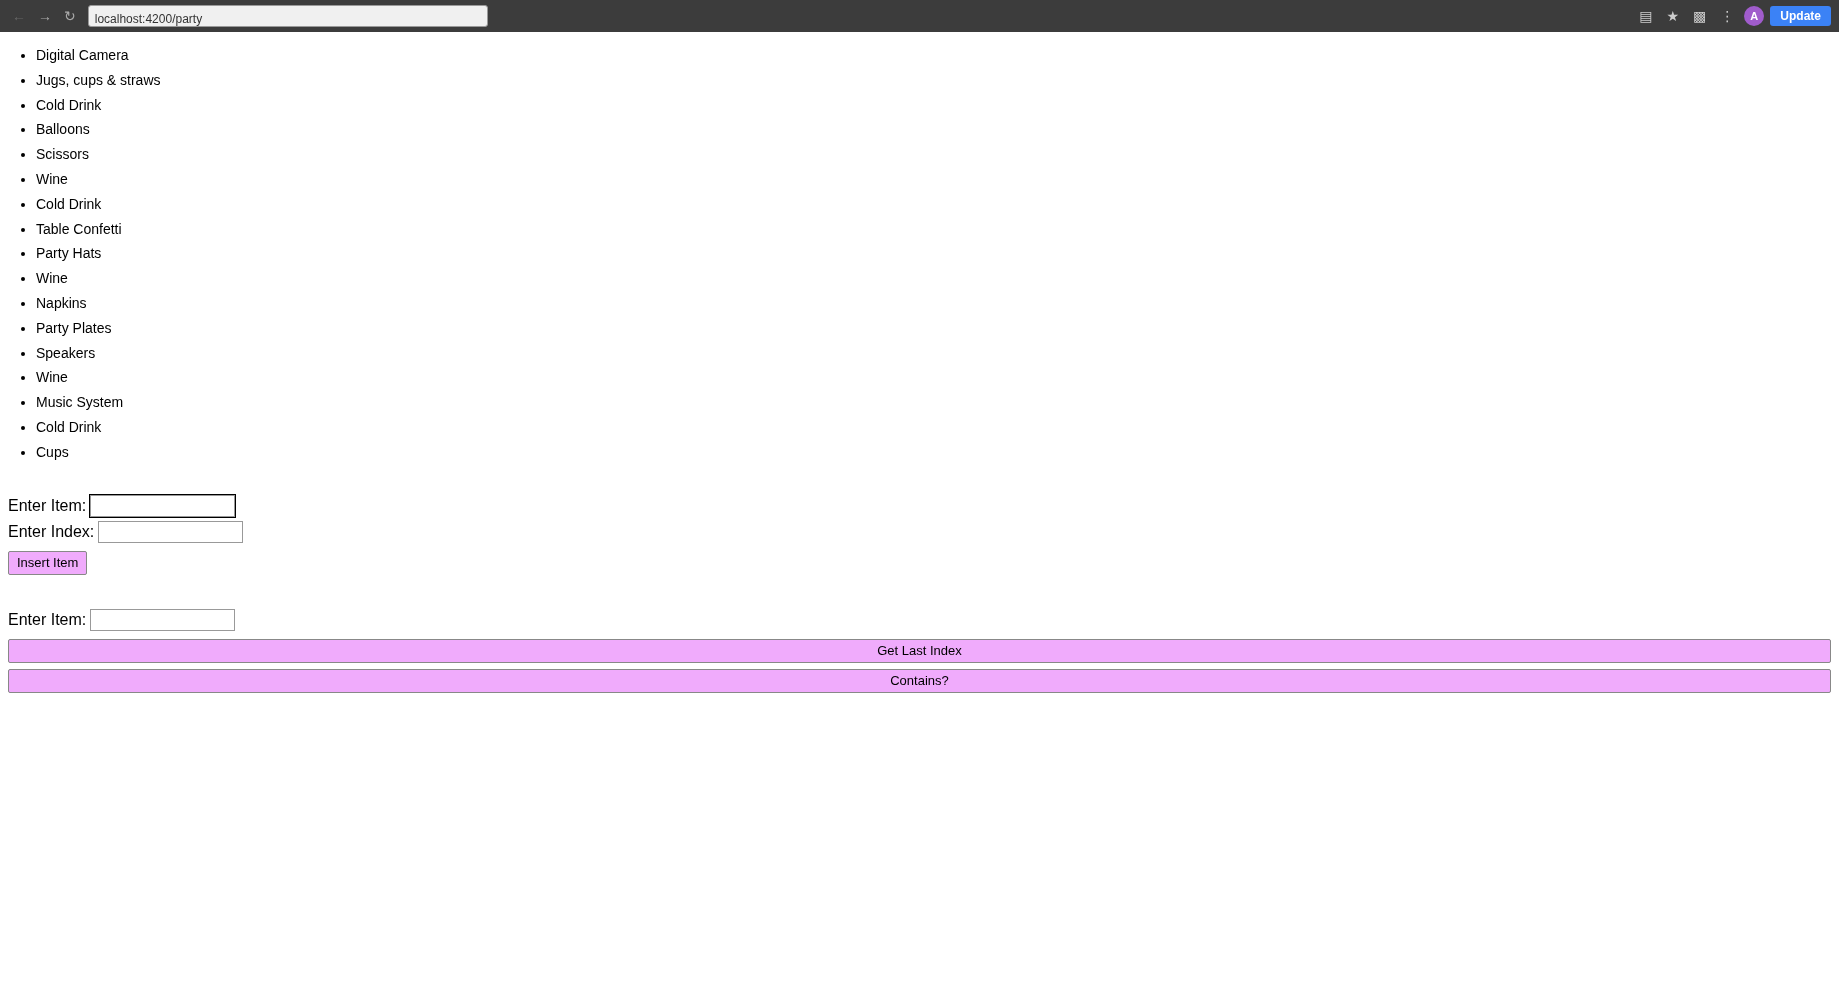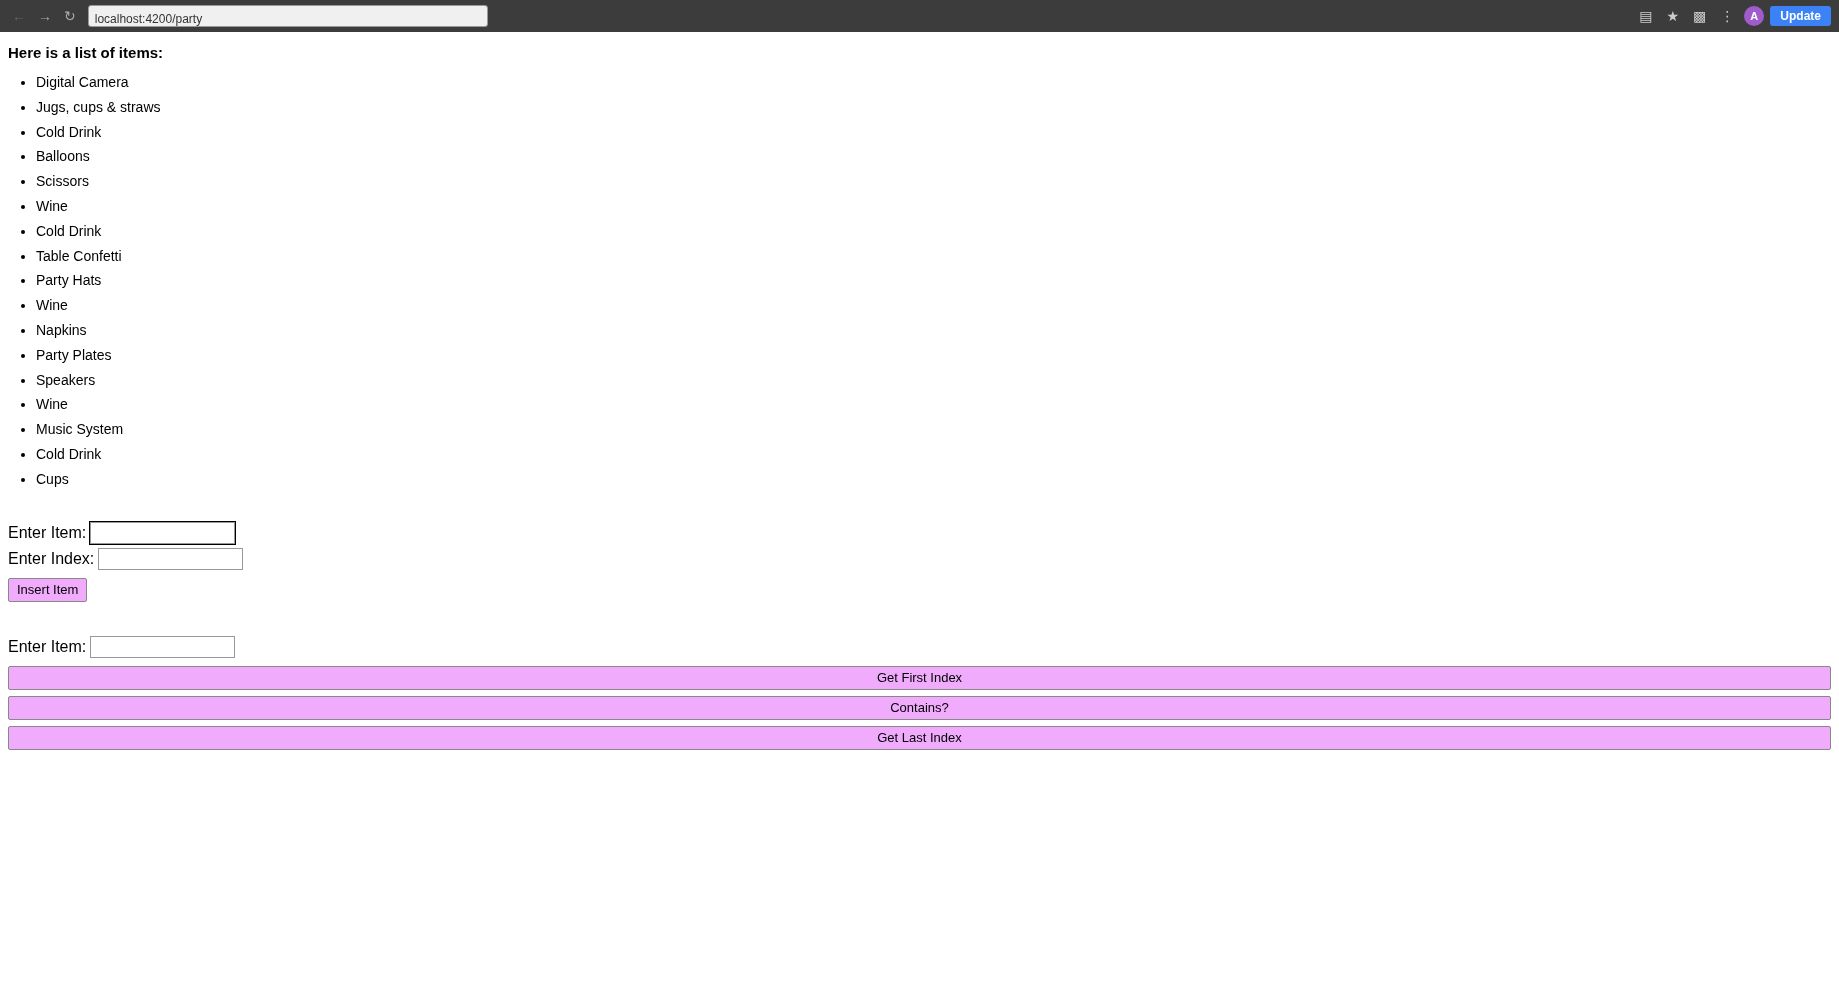--- a/index.html
+++ b/index.html
@@ -195,21 +195,20 @@
     <button class="browser-action-btn">▩</button>
     <button class="browser-action-btn">⋮</button>
     <div class="avatar">
       <span>A</span>
     </div>
     <button class="update-btn">Update</button>
   </div>
 </div>
 
 <div class="page-content">
-  <h1 class="page-heading">Here is a list of items:</h1>
 
   <ul class="items-list">
   <li>Digital Camera</li>
       <li>Jugs, cups &amp; straws</li>
       <li>Cold Drink</li>
       <li>Balloons</li>
       <li>Scissors</li>
       <li>Wine</li>
       <li>Cold Drink</li>
       <li>Table Confetti</li>
@@ -239,18 +238,17 @@
   </div>
 
   <div class="spacer"></div>
 
   <div class="form-section second-section">
     <div class="form-row">
       <label class="form-label">Enter Item:</label>
       <input class="form-input" type="text" style="">
     </div>
     <div class="buttons-row">
-      <button class="action-btn">Get First Index</button>
+      <button class="action-btn">Get Last Index</button>
       <button class="action-btn">Contains?</button>
-      <button class="action-btn">Get Last Index</button>
     </div>
   </div>
 </div>
 
 </body></html>

